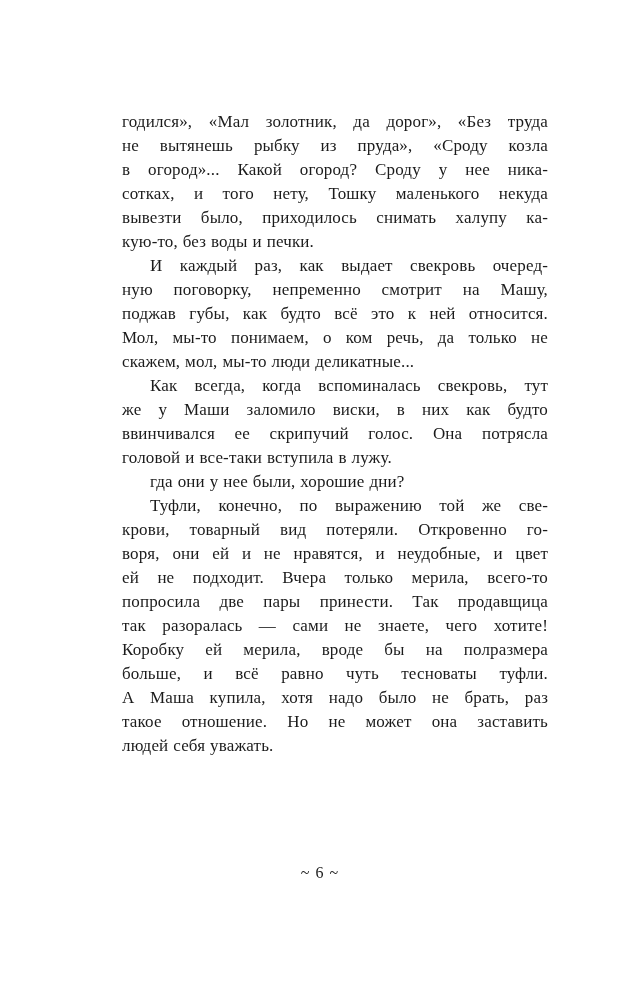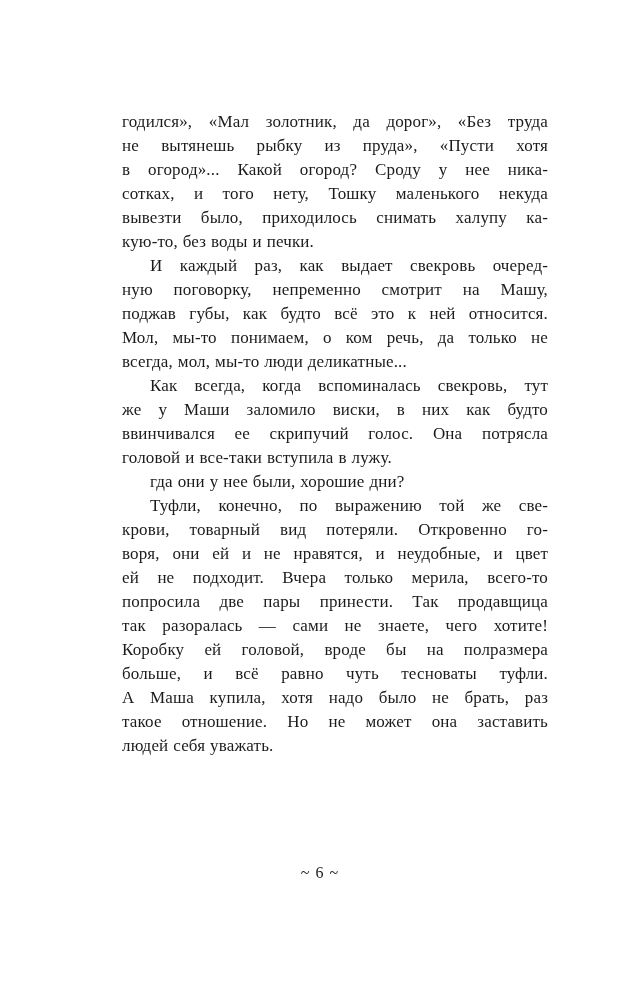--- a/index.html
+++ b/index.html
@@ -56,50 +56,50 @@
     color: #1b1b1b;
   }
 </style>
 </head>
 <body>
 
 <div class="page">
   <div class="text-block" id="text-block">
       <div class="paragraph">
         <div class="line">годился», «Мал золотник, да дорог», «Без труда</div>
-        <div class="line">не вытянешь рыбку из пруда», «Пусти хотя</div>
+        <div class="line">не вытянешь рыбку из пруда», «Сроду козла</div>
         <div class="line">в огород»... Какой огород? Сроду у нее ника-</div>
         <div class="line">сотках, и того нету, Тошку маленького некуда</div>
         <div class="line">вывезти было, приходилось снимать халупу ка-</div>
         <div class="line last">кую-то, без воды и печки.</div>
       </div>
       <div class="paragraph indent">
         <div class="line">И каждый раз, как выдает свекровь очеред-</div>
         <div class="line">ную поговорку, непременно смотрит на Машу,</div>
         <div class="line">поджав губы, как будто всё это к ней относится.</div>
         <div class="line">Мол, мы-то понимаем, о ком речь, да только не</div>
-        <div class="line last">всегда, мол, мы-то люди деликатные...</div>
+        <div class="line last">скажем, мол, мы-то люди деликатные...</div>
       </div>
       <div class="paragraph indent">
         <div class="line">Как всегда, когда вспоминалась свекровь, тут</div>
         <div class="line">же у Маши заломило виски, в них как будто</div>
         <div class="line">ввинчивался ее скрипучий голос. Она потрясла</div>
         <div class="line last">головой и все-таки вступила в лужу.</div>
       </div>
       <div class="paragraph indent">
         <div class="line last">гда они у нее были, хорошие дни?</div>
       </div>
       <div class="paragraph indent">
         <div class="line">Туфли, конечно, по выражению той же све-</div>
         <div class="line">крови, товарный вид потеряли. Откровенно го-</div>
         <div class="line">воря, они ей и не нравятся, и неудобные, и цвет</div>
         <div class="line">ей не подходит. Вчера только мерила, всего-то</div>
         <div class="line">попросила две пары принести. Так продавщица</div>
         <div class="line">так разоралась — сами не знаете, чего хотите!</div>
-        <div class="line">Коробку ей головой, вроде бы на полразмера</div>
+        <div class="line">Коробку ей мерила, вроде бы на полразмера</div>
         <div class="line">больше, и всё равно чуть тесноваты туфли.</div>
         <div class="line">А Маша купила, хотя надо было не брать, раз</div>
         <div class="line">такое отношение. Но не может она заставить</div>
         <div class="line last">людей себя уважать.</div>
       </div>
     </div>
   <div class="footer">~ 6 ~</div>
 </div>
 
 </body></html>

